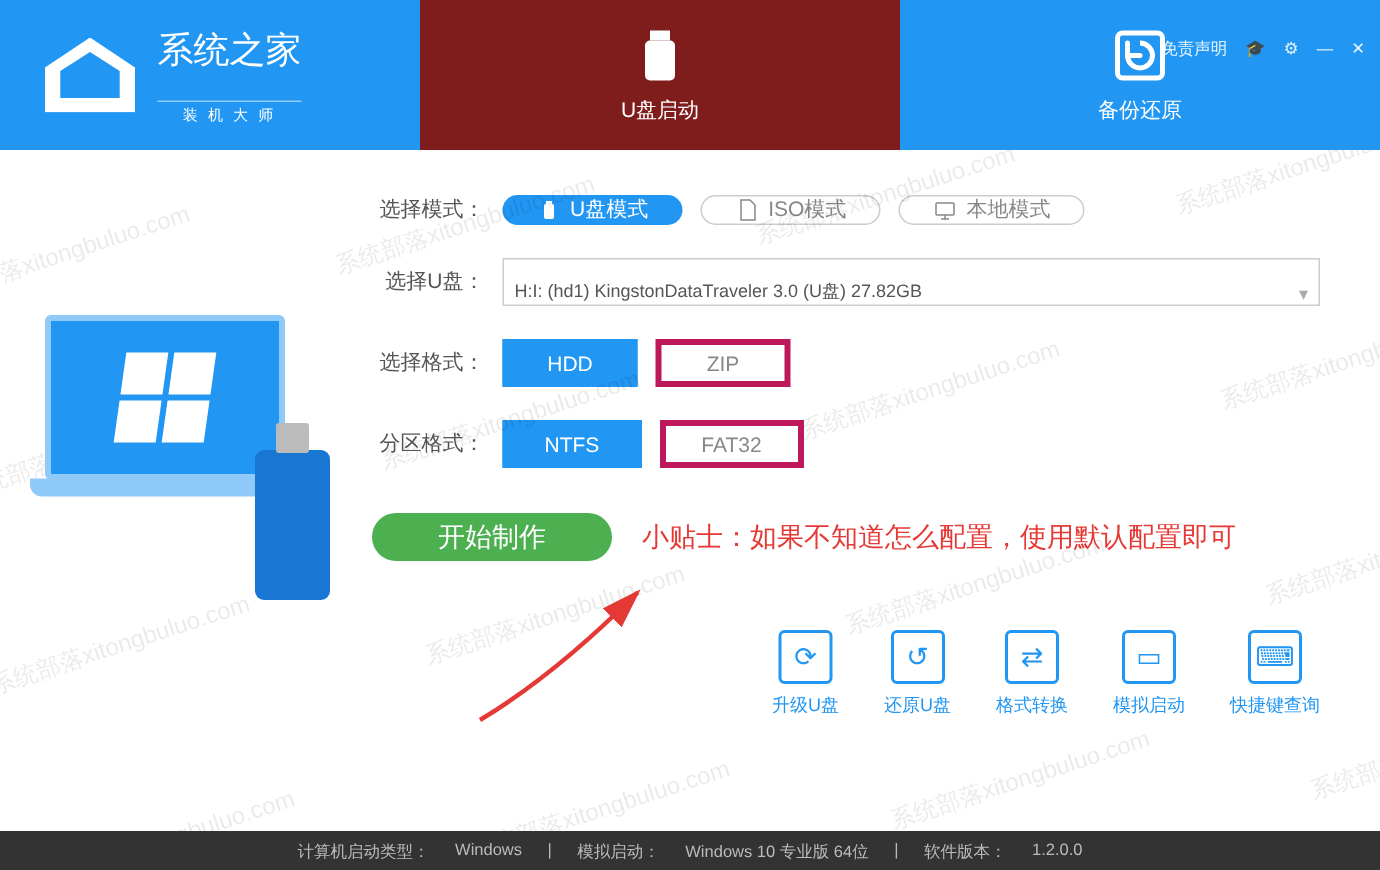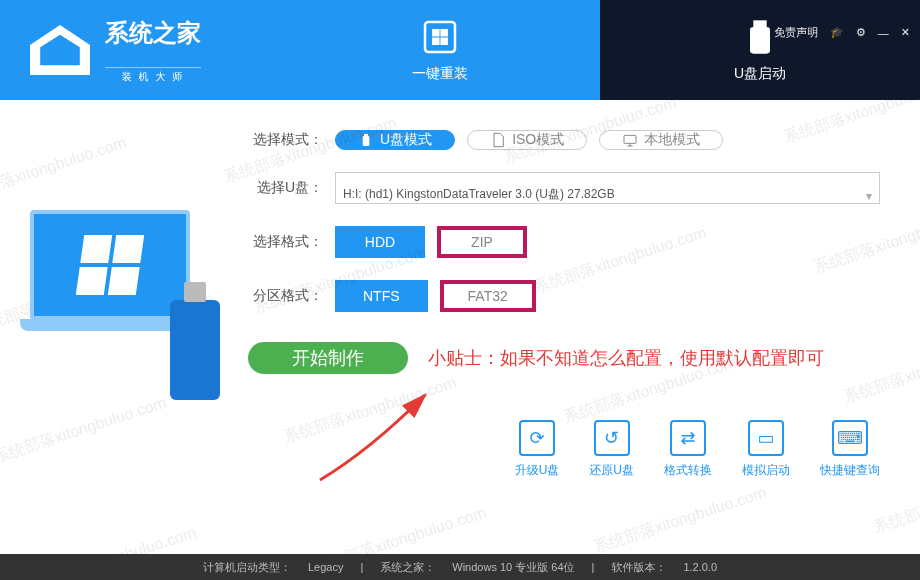--- a/index.html
+++ b/index.html
@@ -2,25 +2,25 @@
 <html><head>
 <meta charset="utf-8">
 <style>
 *{margin:0;padding:0;box-sizing:border-box;font-family:"Microsoft YaHei",sans-serif}
 body{width:920px;height:580px;background:#fff;overflow:hidden;position:relative}
 .header{height:100px;background:#2196f3;display:flex;align-items:center;position:relative}
 .logo-area{display:flex;align-items:center;padding-left:30px;width:280px}
 .logo-icon{width:60px;height:50px;background:#fff;clip-path:polygon(50% 0,100% 40%,100% 100%,0 100%,0 40%);position:relative;margin-right:15px}
 .logo-icon::after{content:"";position:absolute;inset:8px;background:#2196f3;clip-path:polygon(50% 5%,95% 42%,95% 95%,5% 95%,5% 42%)}
 .logo-text{color:#fff}
-.logo-title{font-size:24px;font-weight:700}
+.logo-title{font-size:24px;font-weight:400}
 .logo-sub{font-size:10px;letter-spacing:2px;border-top:1px solid rgba(255,255,255,.5);padding-top:2px;margin-top:18px;text-align:center}
 .nav{display:flex;flex:1;height:100%}
 .nav-item{flex:1;display:flex;flex-direction:column;align-items:center;justify-content:center;color:#fff;cursor:pointer;gap:8px}
-.nav-item.active{background:#0f172a}
+.nav-item.active{background:#7f1d1d}
 .nav-icon{width:40px;height:40px;display:flex;align-items:center;justify-content:center}
 .nav-label{font-size:14px}
 .top-controls{position:absolute;top:25px;right:10px;display:flex;gap:12px;align-items:center;color:#fff;font-size:11px}
 .ctrl-btn{cursor:pointer;opacity:.9}
 .main{display:flex;padding:30px 40px 10px 20px;gap:8px}
 .sidebar-img{width:220px;height:220px;margin-top:60px;position:relative}
 .laptop{position:absolute;left:10px;top:20px;width:180px}
 .laptop-screen{width:160px;height:110px;background:#2196f3;border:4px solid #90caf9;border-radius:4px;display:flex;align-items:center;justify-content:center}
 .laptop-base{width:180px;height:12px;background:#90caf9;border-radius:0 0 8px 8px;margin-top:-1px;margin-left:-10px}
 .win-logo{width:60px;height:60px;display:grid;grid-template-columns:1fr 1fr;gap:4px;transform:skewX(-8deg)}
@@ -78,37 +78,38 @@
 
 <div class="header">
   <div class="logo-area">
     <div class="logo-icon"></div>
     <div class="logo-text">
       <div class="logo-title">系统之家</div>
       <div class="logo-sub">装 机 大 师</div>
     </div>
   </div>
   <div class="nav">
-    <div class="nav-item">
-      <div class="nav-icon">
-        <svg viewBox="0 0 24 24" fill="none" stroke="#fff" stroke-width="1.5">
-            <rect x="3" y="3" width="18" height="18" rx="2"></rect>
-            <path d="M8 8h3v3H8zM13 8h3v3h-3zM8 13h3v3H8zM13 13h3v3h-3z" fill="#fff"></path>
-          </svg>
-      </div>
-      <span class="nav-label">一键重装</span>
-    </div>
     <div class="nav-item active">
       <div class="nav-icon">
         <svg viewBox="0 0 24 24" fill="#fff">
             <rect x="8" y="2" width="8" height="4"></rect>
             <rect x="6" y="6" width="12" height="16" rx="2"></rect>
           </svg>
       </div>
       <span class="nav-label">U盘启动</span>
+    </div>
+    <div class="nav-item">
+      <div class="nav-icon">
+        <svg viewBox="0 0 24 24" fill="none" stroke="#fff" stroke-width="2">
+            <rect x="3" y="3" width="18" height="18" rx="2"></rect>
+            <path d="M12 7a5 5 0 1 1-5 5"></path>
+            <path d="M7 7l0 5 5 0" stroke-linecap="round"></path>
+          </svg>
+      </div>
+      <span class="nav-label">备份还原</span>
     </div>
   </div>
   <div class="top-controls">
     <span class="ctrl-btn">免责声明</span>
     <span class="ctrl-btn">🎓</span>
     <span class="ctrl-btn">⚙</span>
     <span class="ctrl-btn">—</span>
     <span class="ctrl-btn">✕</span>
   </div>
 </div>
@@ -210,20 +211,20 @@
     <span class="tool-label">模拟启动</span>
   </div>
   <div class="tool">
     <div class="tool-icon">⌨</div>
     <span class="tool-label">快捷键查询</span>
   </div>
 </div>
 
 <div class="statusbar">
   <span>计算机启动类型：</span>
-  <span>Legacy</span>
+  <span>Windows</span>
   <span>|</span>
-  <span>系统之家：</span>
+  <span>模拟启动：</span>
   <span>Windows 10 专业版 64位</span>
   <span>|</span>
   <span>软件版本：</span>
   <span>1.2.0.0</span>
 </div>
 
 </body></html>

